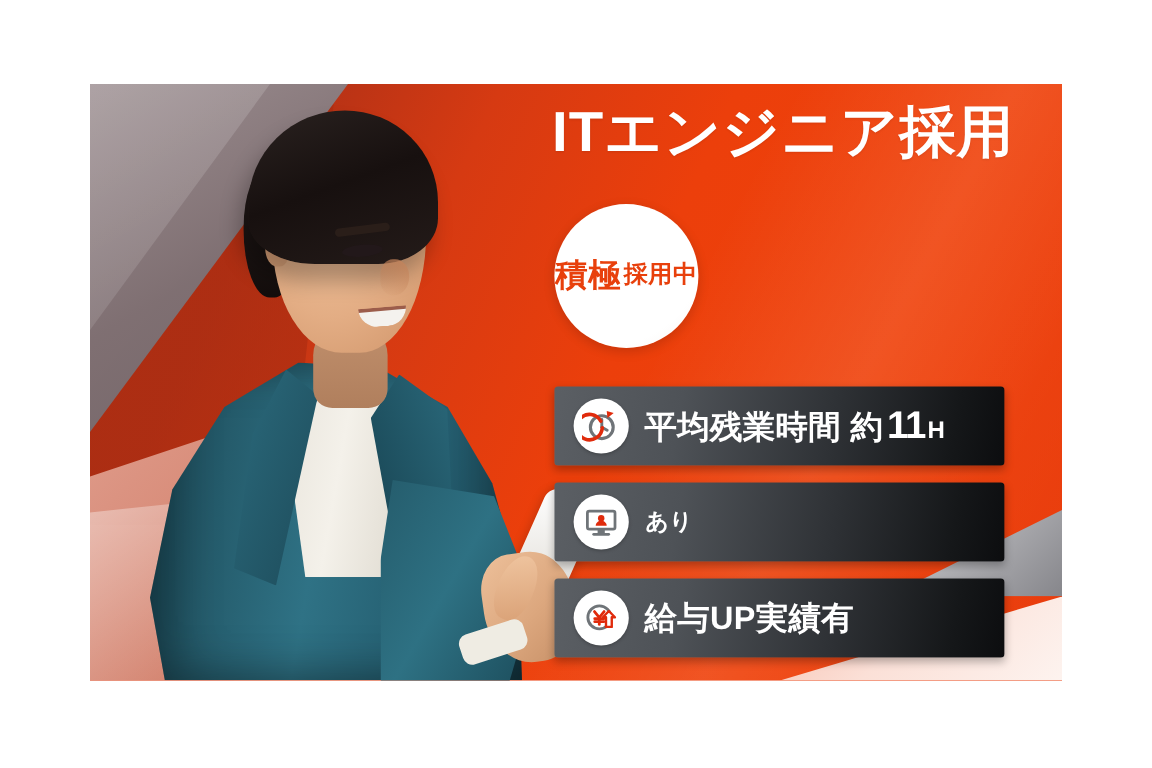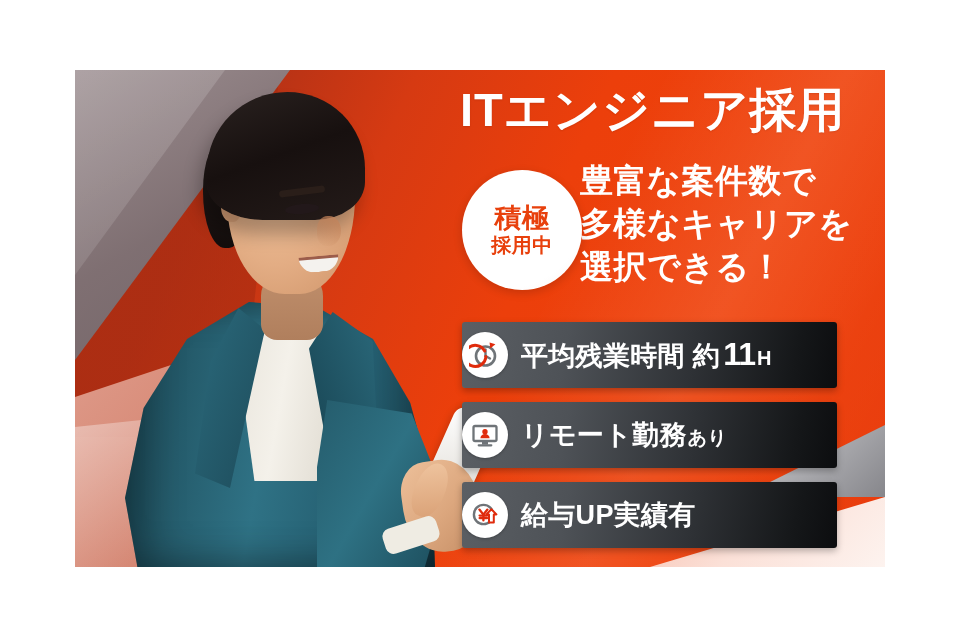--- a/index.html
+++ b/index.html
@@ -351,21 +351,20 @@
   #badge {
     position: absolute;
     left: 387px;
     top: 100px;
     width: 120px;
     height: 120px;
     border-radius: 50%;
     background: radial-gradient(circle at 36% 30%, #ffffff 0%, #ffffff 72%, #f6f2f0 100%);
     box-shadow: 0 3px 10px rgba(0,0,0,.16);
     display: flex;
-    flex-direction: column;
     align-items: center;
     justify-content: center;
     gap: 2px;
   }
   .badge-line {
     color: #e8400c;
     font-size: 27px;
     font-weight: bold;
     line-height: 1.08;
     letter-spacing: 0.5px;
@@ -382,20 +381,21 @@
   }
   .pill {
     position: relative;
     height: 66px;
     margin-bottom: 14px;
     border-radius: 3px;
     background: linear-gradient(100deg, #5b5f64 0%, #4e5257 28%, #2e3135 62%, #151719 88%, #0c0d0f 100%);
     box-shadow: 0 3px 7px rgba(0,0,0,.28);
     display: flex;
     align-items: center;
+    padding-left: 16px;
   }
   .pill-icon {
     flex: 0 0 auto;
     width: 46px;
     height: 46px;
     border-radius: 50%;
     background: #ffffff;
     display: flex;
     align-items: center;
     justify-content: center;
@@ -465,25 +465,20 @@
       <div class="sub-phone"></div>
       <div class="sub-hand"></div>
       <div class="sub-thumb"></div>
       <div class="sub-cuff"></div>
     </div>
 
     <div id="headline">
       <h1 class="title">ITエンジニア採用</h1>
     </div>
 
-    <div id="subcopy">
-      <div class="subline">豊富な案件数で</div>
-      <div class="subline">多様なキャリアを</div>
-      <div class="subline">選択できる！</div>
-    </div>
 
     <div id="badge">
       <div class="badge-line">積極</div>
       <div class="badge-line small">採用中</div>
     </div>
 
     <div id="features">
 
       <div class="pill">
         <span class="pill-icon">
@@ -507,21 +502,20 @@
         <span class="pill-icon">
           <svg width="32" height="32" viewBox="0 0 32 32" aria-hidden="true">
             <rect x="4.5" y="7" width="23" height="15" rx="1.6" fill="none" stroke="#6f7478" stroke-width="2.3"></rect>
             <circle cx="16" cy="12.8" r="2.7" fill="#e02b0c"></circle>
             <path d="M11.4 19.2c0-2.6 2.1-4.3 4.6-4.3s4.6 1.7 4.6 4.3z" fill="#e02b0c"></path>
             <rect x="13" y="22.6" width="6" height="3" fill="#6f7478"></rect>
             <rect x="8.6" y="25.2" width="14.8" height="2.2" rx="1.1" fill="#6f7478"></rect>
           </svg>
         </span>
         <span class="pill-text">
-          <span>リモート勤務</span>
           <span class="suffix-sm">あり</span>
         </span>
       </div>
 
       <div class="pill">
         <span class="pill-icon">
           <svg width="32" height="32" viewBox="0 0 32 32" aria-hidden="true">
             <circle cx="14.5" cy="15.5" r="9.6" fill="none" stroke="#6f7478" stroke-width="2.4"></circle>
             <g stroke="#e02b0c" stroke-width="2.3" stroke-linecap="round" fill="none">
               <line x1="10.4" y1="10.6" x2="14.3" y2="15.4"></line>

